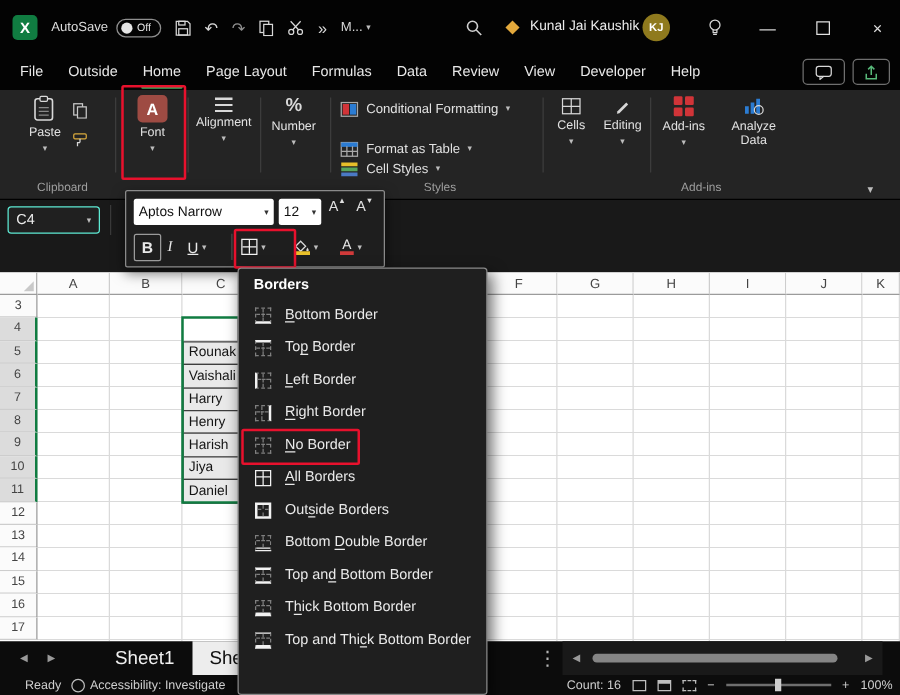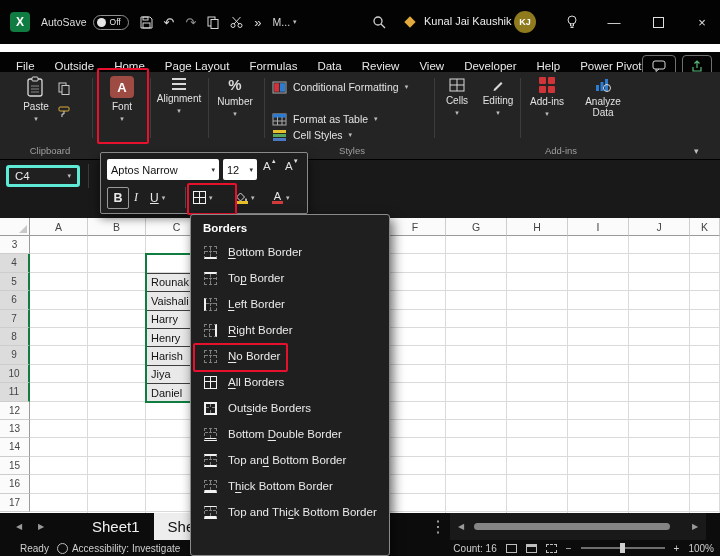--- a/index.html
+++ b/index.html
@@ -14,41 +14,41 @@
   .toggle .state{font-size:8.5px;color:#e6e6e6}
   .tbico{display:flex;align-items:center;justify-content:center}
   .glyph{font-size:13px;color:#d8d8d8}
   .mmore{font-size:10.5px;color:#d8d8d8;display:flex;align-items:center;gap:3px}
   .chev{font-size:7px;color:#bdbdbd}
   .avatar{width:22px;height:22px;border-radius:50%;background:#8f7a1e;color:#fff;font-size:9px;font-weight:bold;display:flex;align-items:center;justify-content:center}
   .diamond{width:8px;height:8px;background:#e3a93c;transform:rotate(45deg)}
   .winbtn{position:absolute;top:0;width:28px;height:44px;display:flex;align-items:center;justify-content:center;color:#e0e0e0;font-size:13px}
   .maxbox{width:9px;height:9px;border:1.3px solid #e0e0e0}
   
-  #menubar{position:absolute;left:0;top:52px;width:720px;height:28px;background:#030303}
+  #menubar{position:absolute;left:0;top:44px;width:720px;height:28px;background:#030303}
   #menu-tabs{display:flex;padding-left:6px}
   .mtab{padding:0 10px;font-size:11.5px;color:#e8e8e8;height:28px;line-height:28px;position:relative}
   .mtab.active{font-weight:normal}
   .mtab.active::after{content:"";position:absolute;left:9px;right:9px;bottom:1px;height:2.5px;background:#3fae62;border-radius:2px}
   .mb-btn{position:absolute;top:3px;height:21px;border:1px solid #6f6f6f;border-radius:4px;display:flex;align-items:center;justify-content:center;box-sizing:border-box}
   
   #ribbon{position:absolute;left:0;top:72px;width:720px;height:88px;background:#242424;border-bottom:1px solid #000;box-sizing:border-box}
   .rbtn{position:absolute;display:flex;flex-direction:column;align-items:center;color:#e2e2e2;font-size:10px;gap:3px;text-align:center}
   .vdiv{position:absolute;top:6px;height:60px;width:1px;background:#3c3c3c}
   .grplabel{position:absolute;top:73px;font-size:9.5px;color:#9f9f9f;text-align:center}
   .srow{position:absolute;left:272px;display:flex;align-items:center;gap:6px;color:#e2e2e2;font-size:10.5px;height:22px}
   .fonticon{width:24px;height:22px;border-radius:4px;background:#9e4b43;color:#fff;font-weight:bold;font-size:13px;display:flex;align-items:center;justify-content:center}
   .alignicon{width:14px;height:12px;background:repeating-linear-gradient(to bottom,#d9d9d9 0 2px,transparent 2px 5px)}
   .pcticon{font-size:15px;color:#d9d9d9;font-weight:bold;line-height:16px}
   .addinicon{width:16px;height:16px;display:grid;grid-template-columns:7px 7px;grid-template-rows:7px 7px;gap:2px}
   .addinicon span{background:#d13438;border-radius:1px}
   .hl-red{position:absolute;border:2px solid #e8112d;border-radius:2px;pointer-events:none;z-index:5}
   
   #formula-row{position:absolute;left:0;top:160px;width:720px;height:58px;background:#191919}
-  .namebox{position:absolute;left:6px;top:5px;width:74px;height:22px;background:#202020;border:3px solid #5eead4;border-radius:3px;color:#ececec;font-size:11.5px;display:flex;align-items:center;justify-content:space-between;padding:6px 6px;box-sizing:border-box}
+  .namebox{position:absolute;left:6px;top:5px;width:74px;height:22px;background:#202020;border:1px solid #5eead4;border-radius:3px;color:#ececec;font-size:11.5px;display:flex;align-items:center;justify-content:space-between;padding:6px 6px;box-sizing:border-box}
   .fx-div{position:absolute;left:88px;top:4px;width:1px;height:24px;background:#3a3a3a}
   
   #sheet{position:absolute;left:0;top:218px;width:720px;height:295px;background:#fff;overflow:hidden}
   .corner{position:absolute;left:0;top:0;width:30px;height:18px;background:#fbfbfb;border-right:1px solid #9b9b9b;border-bottom:1px solid #9b9b9b;box-sizing:border-box}
   .corner::after{content:"";position:absolute;right:2px;bottom:2px;border-left:8px solid transparent;border-bottom:8px solid #c9c9c9}
   .colhdr{position:absolute;top:0;height:18px;line-height:18px;text-align:center;font-size:10.5px;color:#444;background:#fbfbfb;border-right:1px solid #cdcdcd;border-bottom:1px solid #9b9b9b;box-sizing:border-box}
   .rowhdr{position:absolute;left:0;width:30px;text-align:center;font-size:10px;color:#444;background:#fbfbfb;border-right:1px solid #9b9b9b;border-bottom:1px solid #cdcdcd;box-sizing:border-box}
   .rowhdr.sel{background:#dcdcdc;border-right:2px solid #107c41}
   .gridarea{position:absolute;left:30px;top:18px;right:0;bottom:0;background-image:repeating-linear-gradient(to bottom,transparent 0 17.4px,#dadada 17.4px 18.4px)}
   .vline{position:absolute;top:0;bottom:0;width:1px;background:#dadada}
@@ -176,21 +176,20 @@
       <div class="mtab">File</div>
       <div class="mtab">Outside</div>
       <div class="mtab active">Home</div>
       <div class="mtab">Page Layout</div>
       <div class="mtab">Formulas</div>
       <div class="mtab">Data</div>
       <div class="mtab">Review</div>
       <div class="mtab">View</div>
       <div class="mtab">Developer</div>
       <div class="mtab">Help</div>
-      <div class="mtab">Power Pivot</div>
     </div>
   <div class="mb-btn" style="left:642px;width:34px">
     <svg width="14" height="12">
         <rect x="1" y="1" width="12" height="8" rx="2" fill="none" stroke="#d8d8d8"></rect>
         <path d="M4 9 L4 11.5 L7 9" fill="none" stroke="#d8d8d8"></path>
       </svg>
   </div>
   <div class="mb-btn" style="left:682px;width:30px">
     <svg width="12" height="12">
         <path d="M2 7 v4 h8 v-4" fill="none" stroke="#58b97a" stroke-width="1.2"></path>

